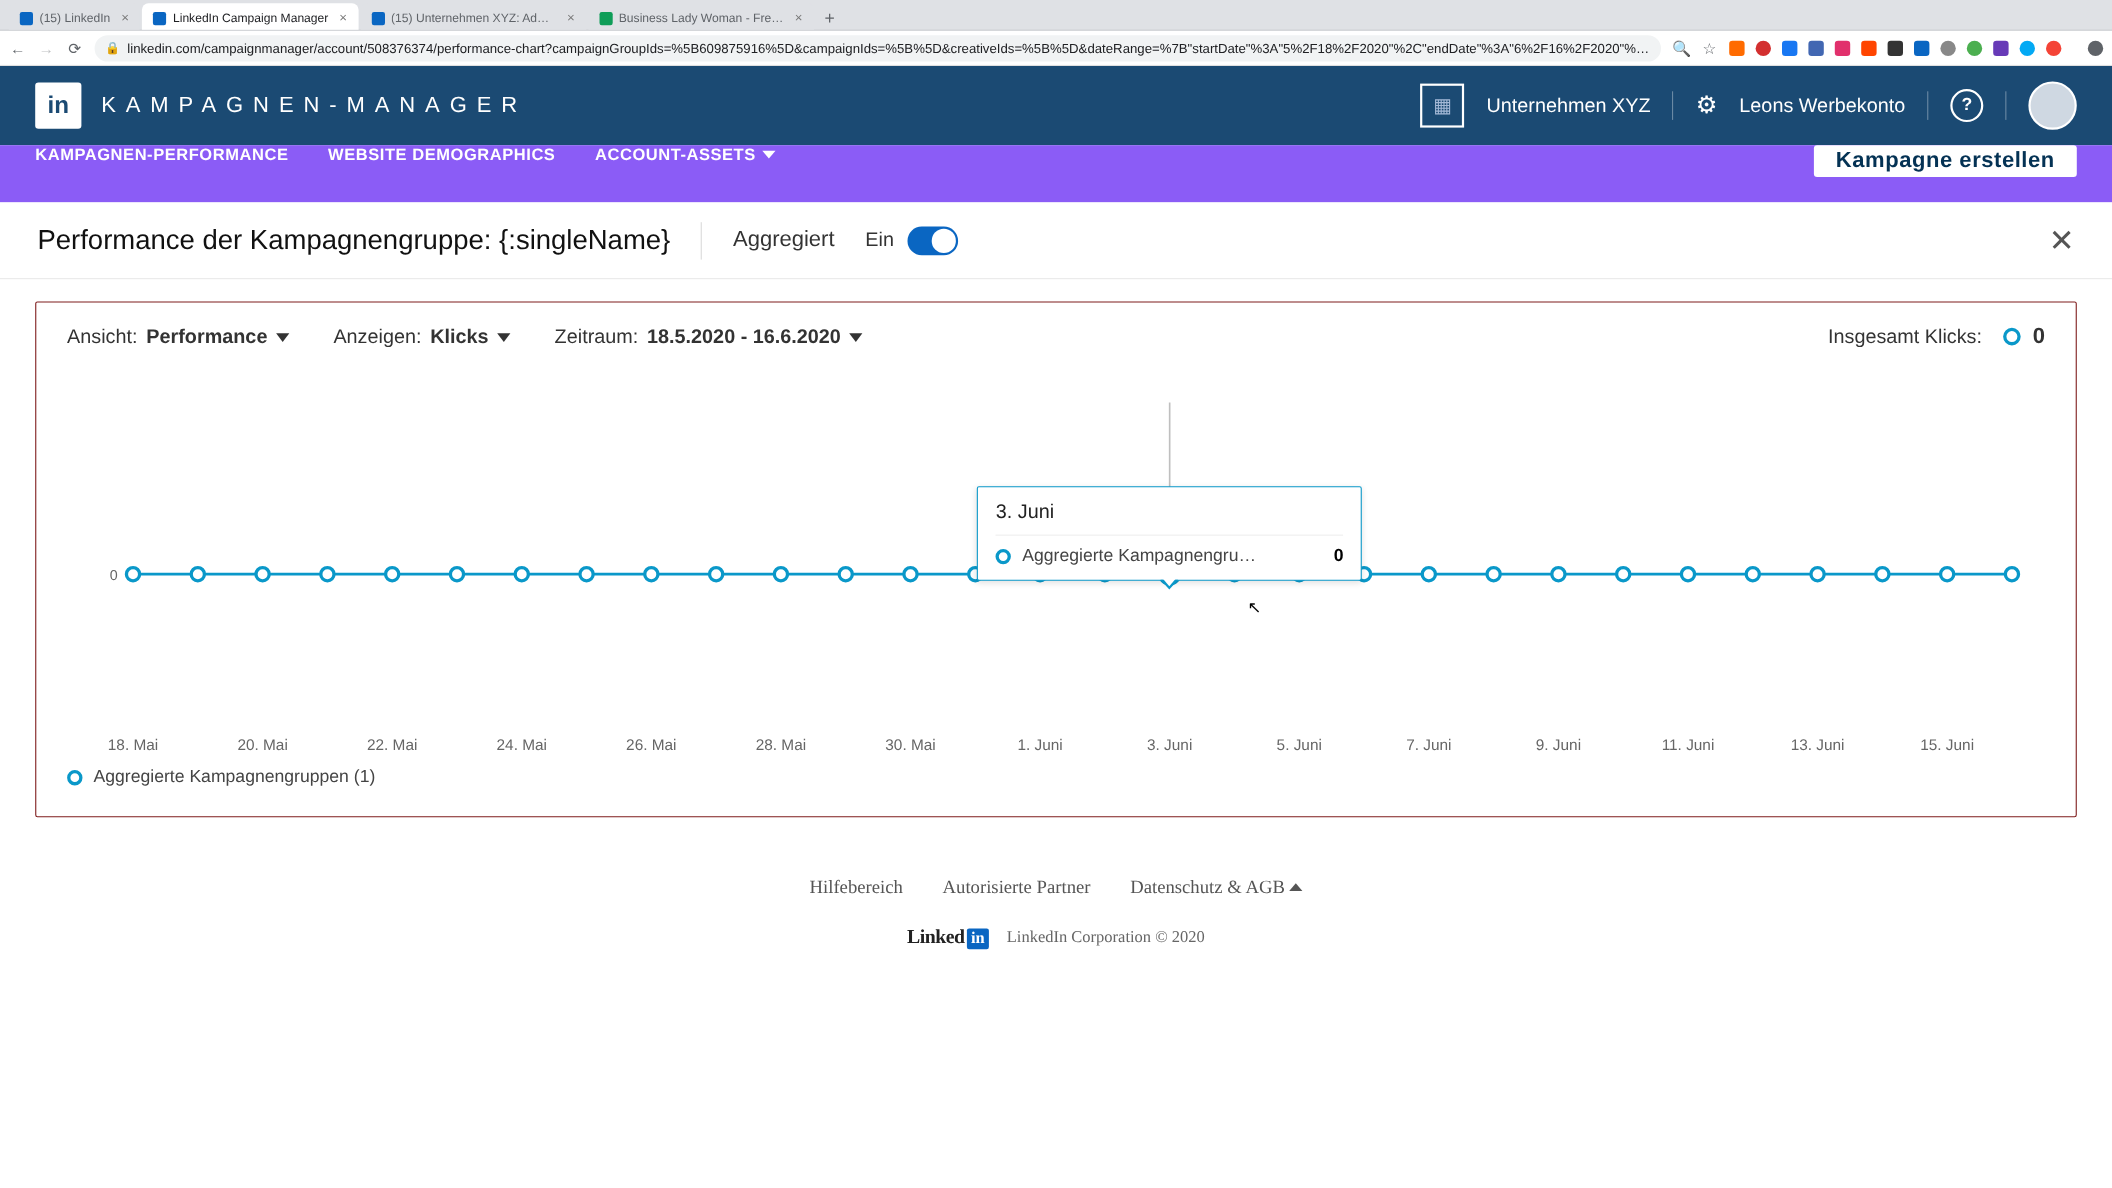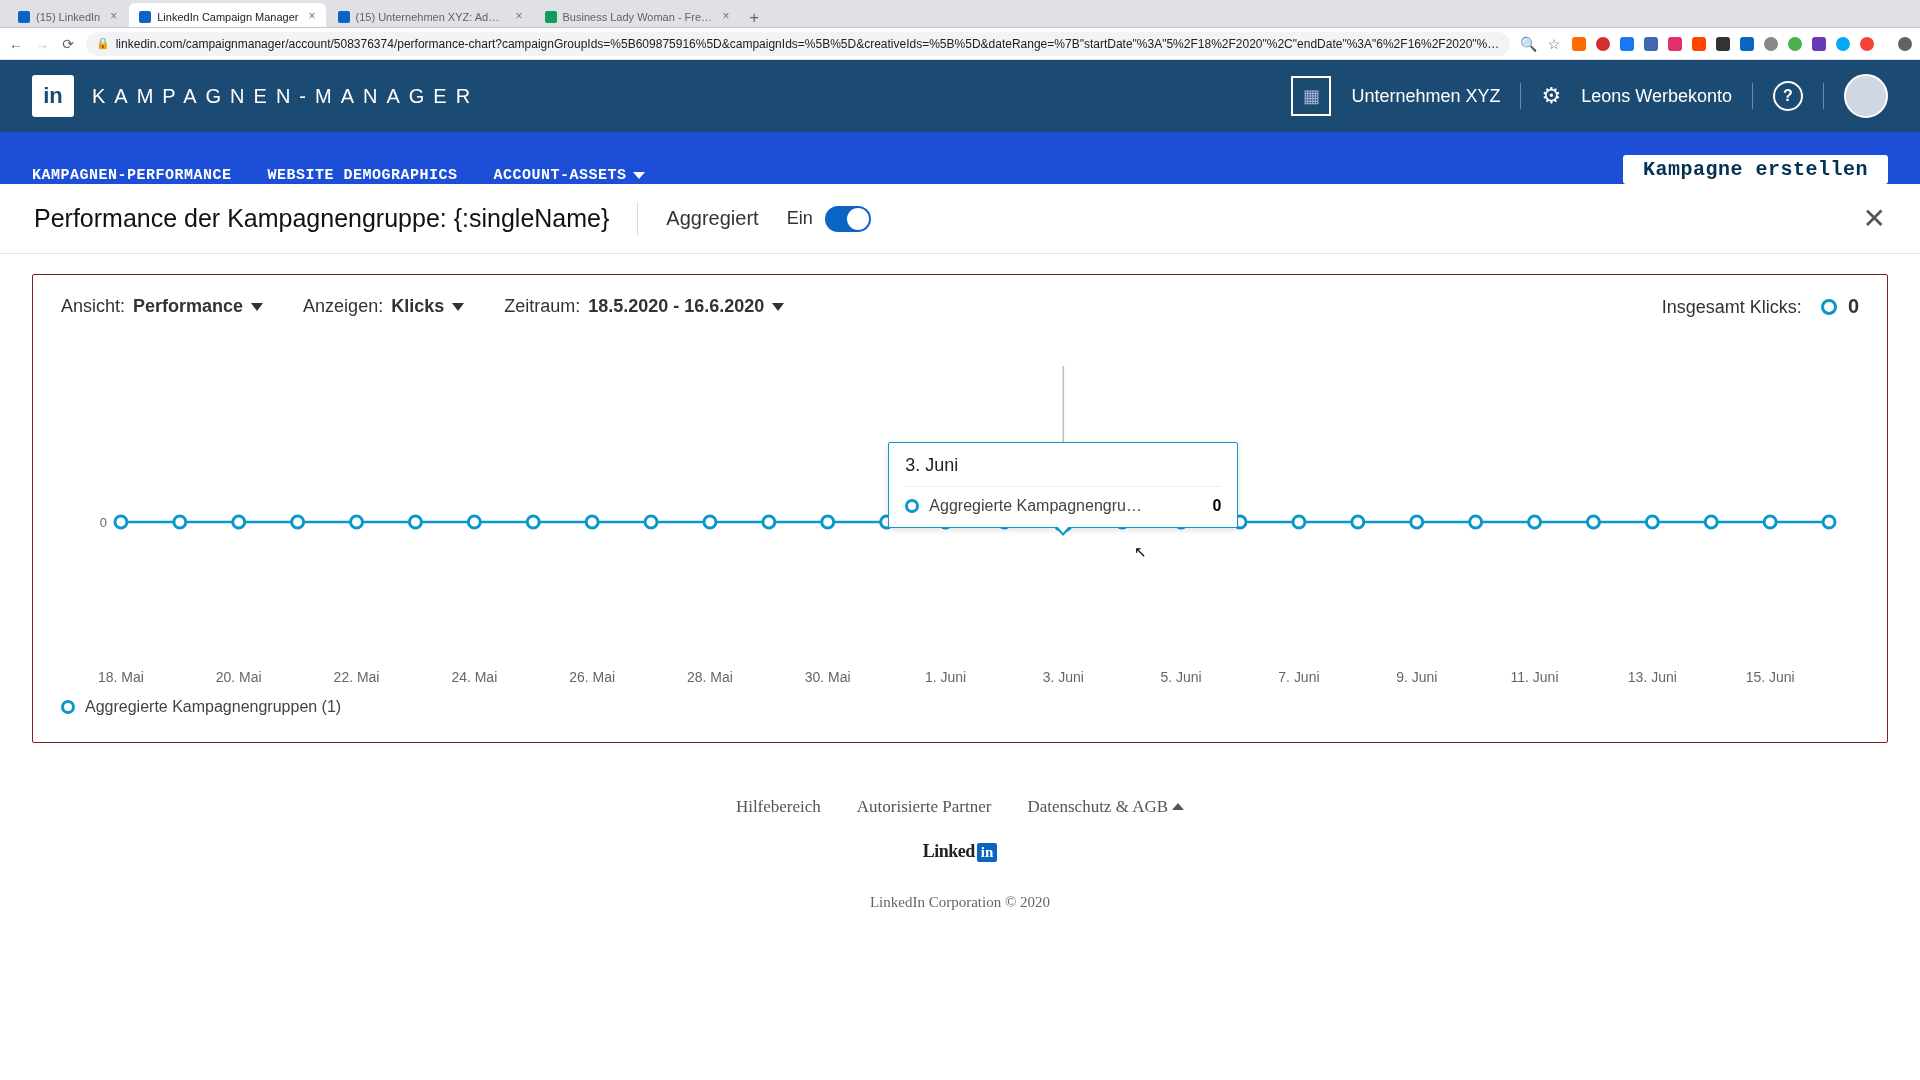--- a/index.html
+++ b/index.html
@@ -30,21 +30,21 @@
   .hdr-spacer { flex:1; }
   .hdr-right { display:flex; align-items:center; gap:20px; }
   .company-logo { width:40px; height:40px; border:2px solid #fff; display:flex; align-items:center; justify-content:center; color:#a3b8d6; font-size:18px; }
   .company-name { font-size:18px; }
   .divider-v { width:1px; height:26px; background:rgba(255,255,255,0.35); }
   .gear-icon { font-size:22px; }
   .acct-name { font-size:18px; }
   .help-icon { width:30px; height:30px; border:2px solid #fff; border-radius:50%; display:flex; align-items:center; justify-content:center; font-size:16px; font-weight:700; }
   .avatar { width:44px; height:44px; background:#cfd8e2; border-radius:50%; border:2px solid #fff; }
 
-  .li-nav { height:52px; background:#1d4ed8; color:#fff; display:flex; align-items:flex-end; padding:0 32px; gap:36px; font-size:15px; font-weight:700; letter-spacing:0.5px;font-family:Liberation Mono, monospace; }
+  .li-nav { height:52px; background:#8b5cf6; color:#fff; display:flex; align-items:flex-start; padding:0 32px; gap:36px; font-size:15px; font-weight:700; letter-spacing:0.5px; }
   .li-nav .navitem { display:flex; align-items:center; gap:6px; }
   .caret-down { display:inline-block; width:0; height:0; border-left:6px solid transparent; border-right:6px solid transparent; border-top:7px solid #fff; }
   .nav-spacer { flex:1; }
   .create-btn { background:#fff; color:#043254; font-weight:700; font-size:20px; padding:3px 20px; border-radius:3px; }
 
   .subhead { height:70px; background:#fff; border-bottom:1px solid #e3e3e3; display:flex; align-items:center; padding:0 34px; gap:28px; }
   .subhead-title { font-size:25px; color:#111; font-weight:400; }
   .mini-div { width:1px; height:34px; background:#dadada; }
   .agg-label { font-size:20px; color:#333; }
   .toggle-wrap { display:flex; align-items:center; gap:12px; }
@@ -83,21 +83,21 @@
   .tooltip-val { font-size:16px; font-weight:700; }
   .tooltip-caret { position:absolute; bottom:-9px; left:50%; margin-left:-8px; width:0;height:0;border-left:8px solid transparent;border-right:8px solid transparent;border-top:9px solid #0a98c9; }
   .tooltip-caret::after { content:""; position:absolute; top:-10px; left:-6px; width:0;height:0;border-left:6px solid transparent;border-right:6px solid transparent;border-top:7px solid #fff; }
 
   .legend { display:flex; align-items:center; gap:10px; font-size:16px; color:#444;}
   .legend-dot { width:14px;height:14px;border:3px solid #0a98c9;border-radius:50%; background:#fff;}
 
   .page-footer { text-align:right; padding:34px 0 10px 0; color:#555;font-family:Liberation Serif, serif; }
   .footer-links { display:flex; justify-content:center; gap:36px; font-size:17px; margin-bottom:24px;}
   .footer-links .caret-up { display:inline-block; width:0;height:0;border-left:6px solid transparent;border-right:6px solid transparent;border-bottom:7px solid #555; margin-left:4px; vertical-align:2px;}
-  .footer-brand { display:flex; justify-content:center; align-items:center; gap:32px; font-size:15px; color:#666;flex-direction:column;}
+  .footer-brand { display:flex; justify-content:center; align-items:center; gap:16px; font-size:15px; color:#666;}
   .footer-brand .li-word { font-weight:700; font-size:18px; color:#222; letter-spacing:-0.5px;}
   .footer-brand .li-box { display:inline-block; background:#0a66c2; color:#fff; font-weight:800; padding:1px 4px; border-radius:2px; font-size:15px; margin-left:2px;}
 
   .cursor { position:absolute; font-size:15px; color:#000; }
 </style>
 </head>
 <body>
 
 <div class="tabbar">
   <div class="tab">

